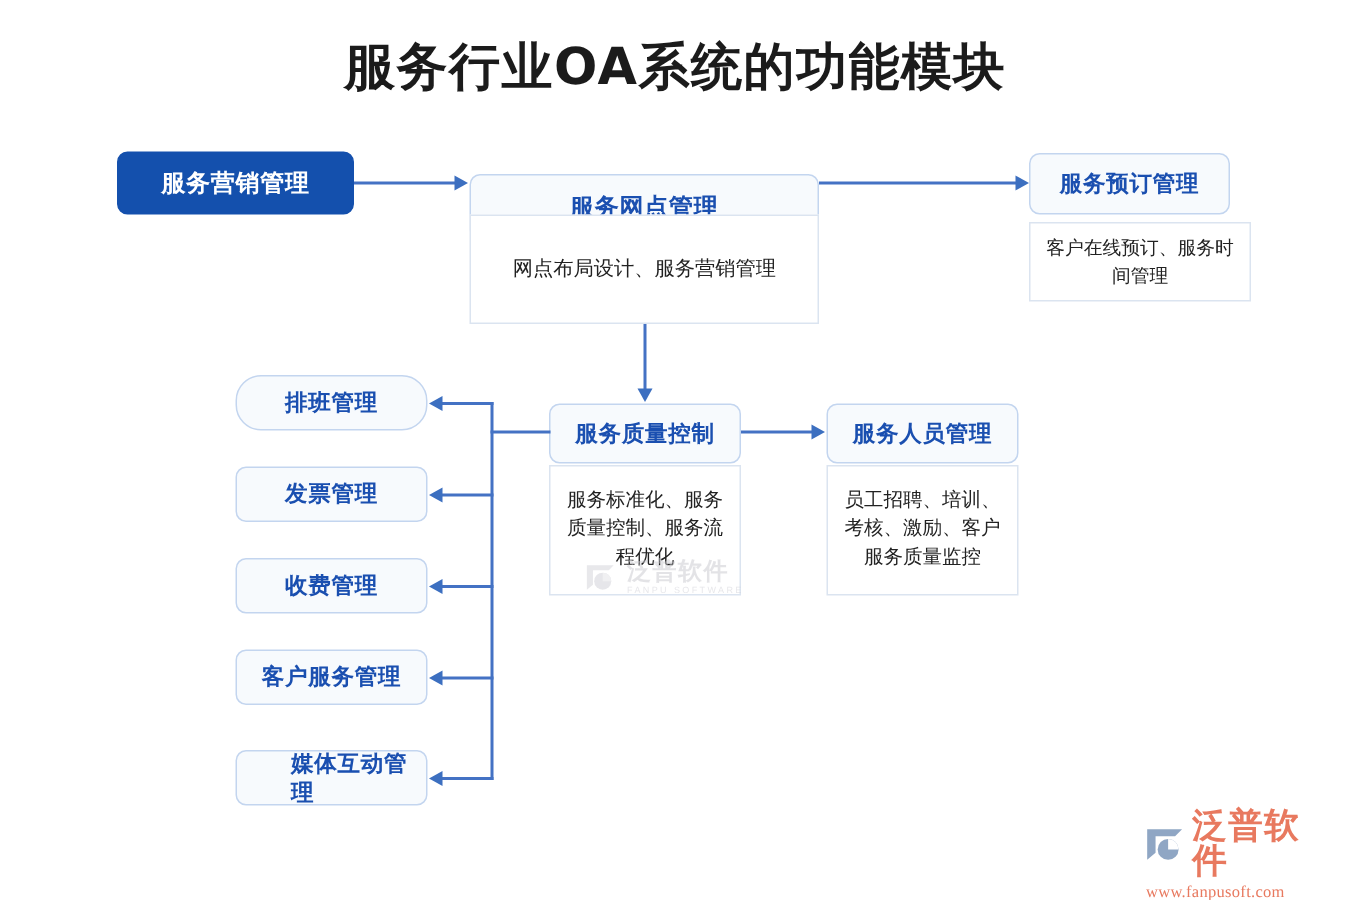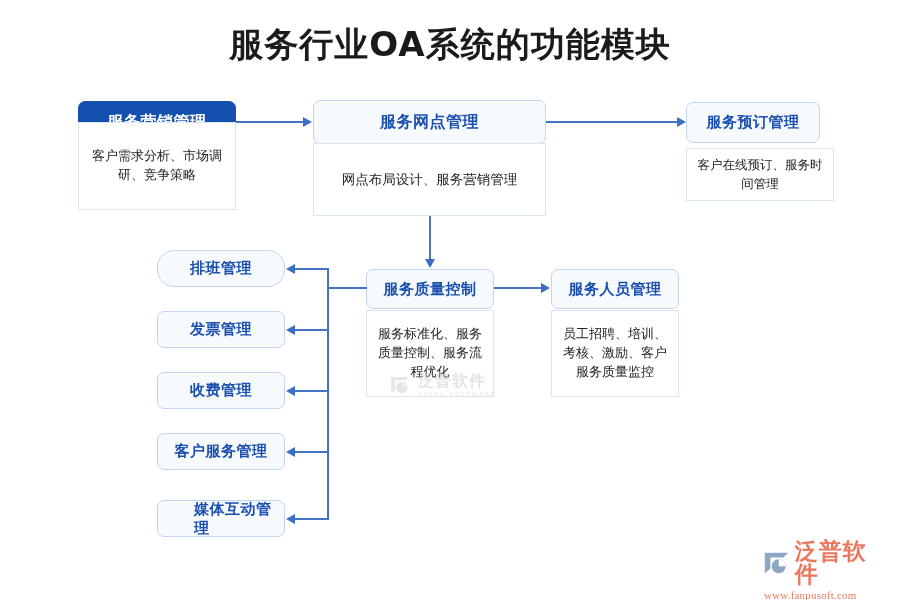--- a/index.html
+++ b/index.html
@@ -173,34 +173,31 @@
     font-family: "Liberation Serif", serif;
   }
 </style>
 </head>
 <body>
 
 <div id="canvas">
 
   <div class="page-title">服务行业OA系统的功能模块</div>
 
-  <div class="desc" style="left:78px; top:122px; width:158px; height:88px; font-size:13px;">
-    <span>客户需求分析、市场调研、竞争策略</span>
-  </div>
   <div class="chip solid" style="left:78px; top:101px; width:158px; height:42px; font-size:16px;">
     <span>服务营销管理</span>
   </div>
 
   <div class="line-h" style="left:236px; top:121px; width:68px;"></div>
   <div class="arrow arrow-right" style="left:303px; top:117px;"></div>
 
   <div class="desc" style="left:313px; top:143px; width:233px; height:73px; font-size:13.5px;">
     <span>网点布局设计、服务营销管理</span>
   </div>
-  <div class="chip light" style="left:313px; top:100px; width:233px; height:44px; font-size:16px;">
+  <div class="chip light" style="left:313px; top:116px; width:233px; height:44px; font-size:16px;">
     <span>服务网点管理</span>
   </div>
 
   <div class="line-h" style="left:546px; top:121px; width:132px;"></div>
   <div class="arrow arrow-right" style="left:677px; top:117px;"></div>
 
   <div class="desc" style="left:686px; top:148px; width:148px; height:53px; font-size:12.5px;">
     <span>客户在线预订、服务时间管理</span>
   </div>
   <div class="chip light" style="left:686px; top:102px; width:134px; height:41px; font-size:15px;">

